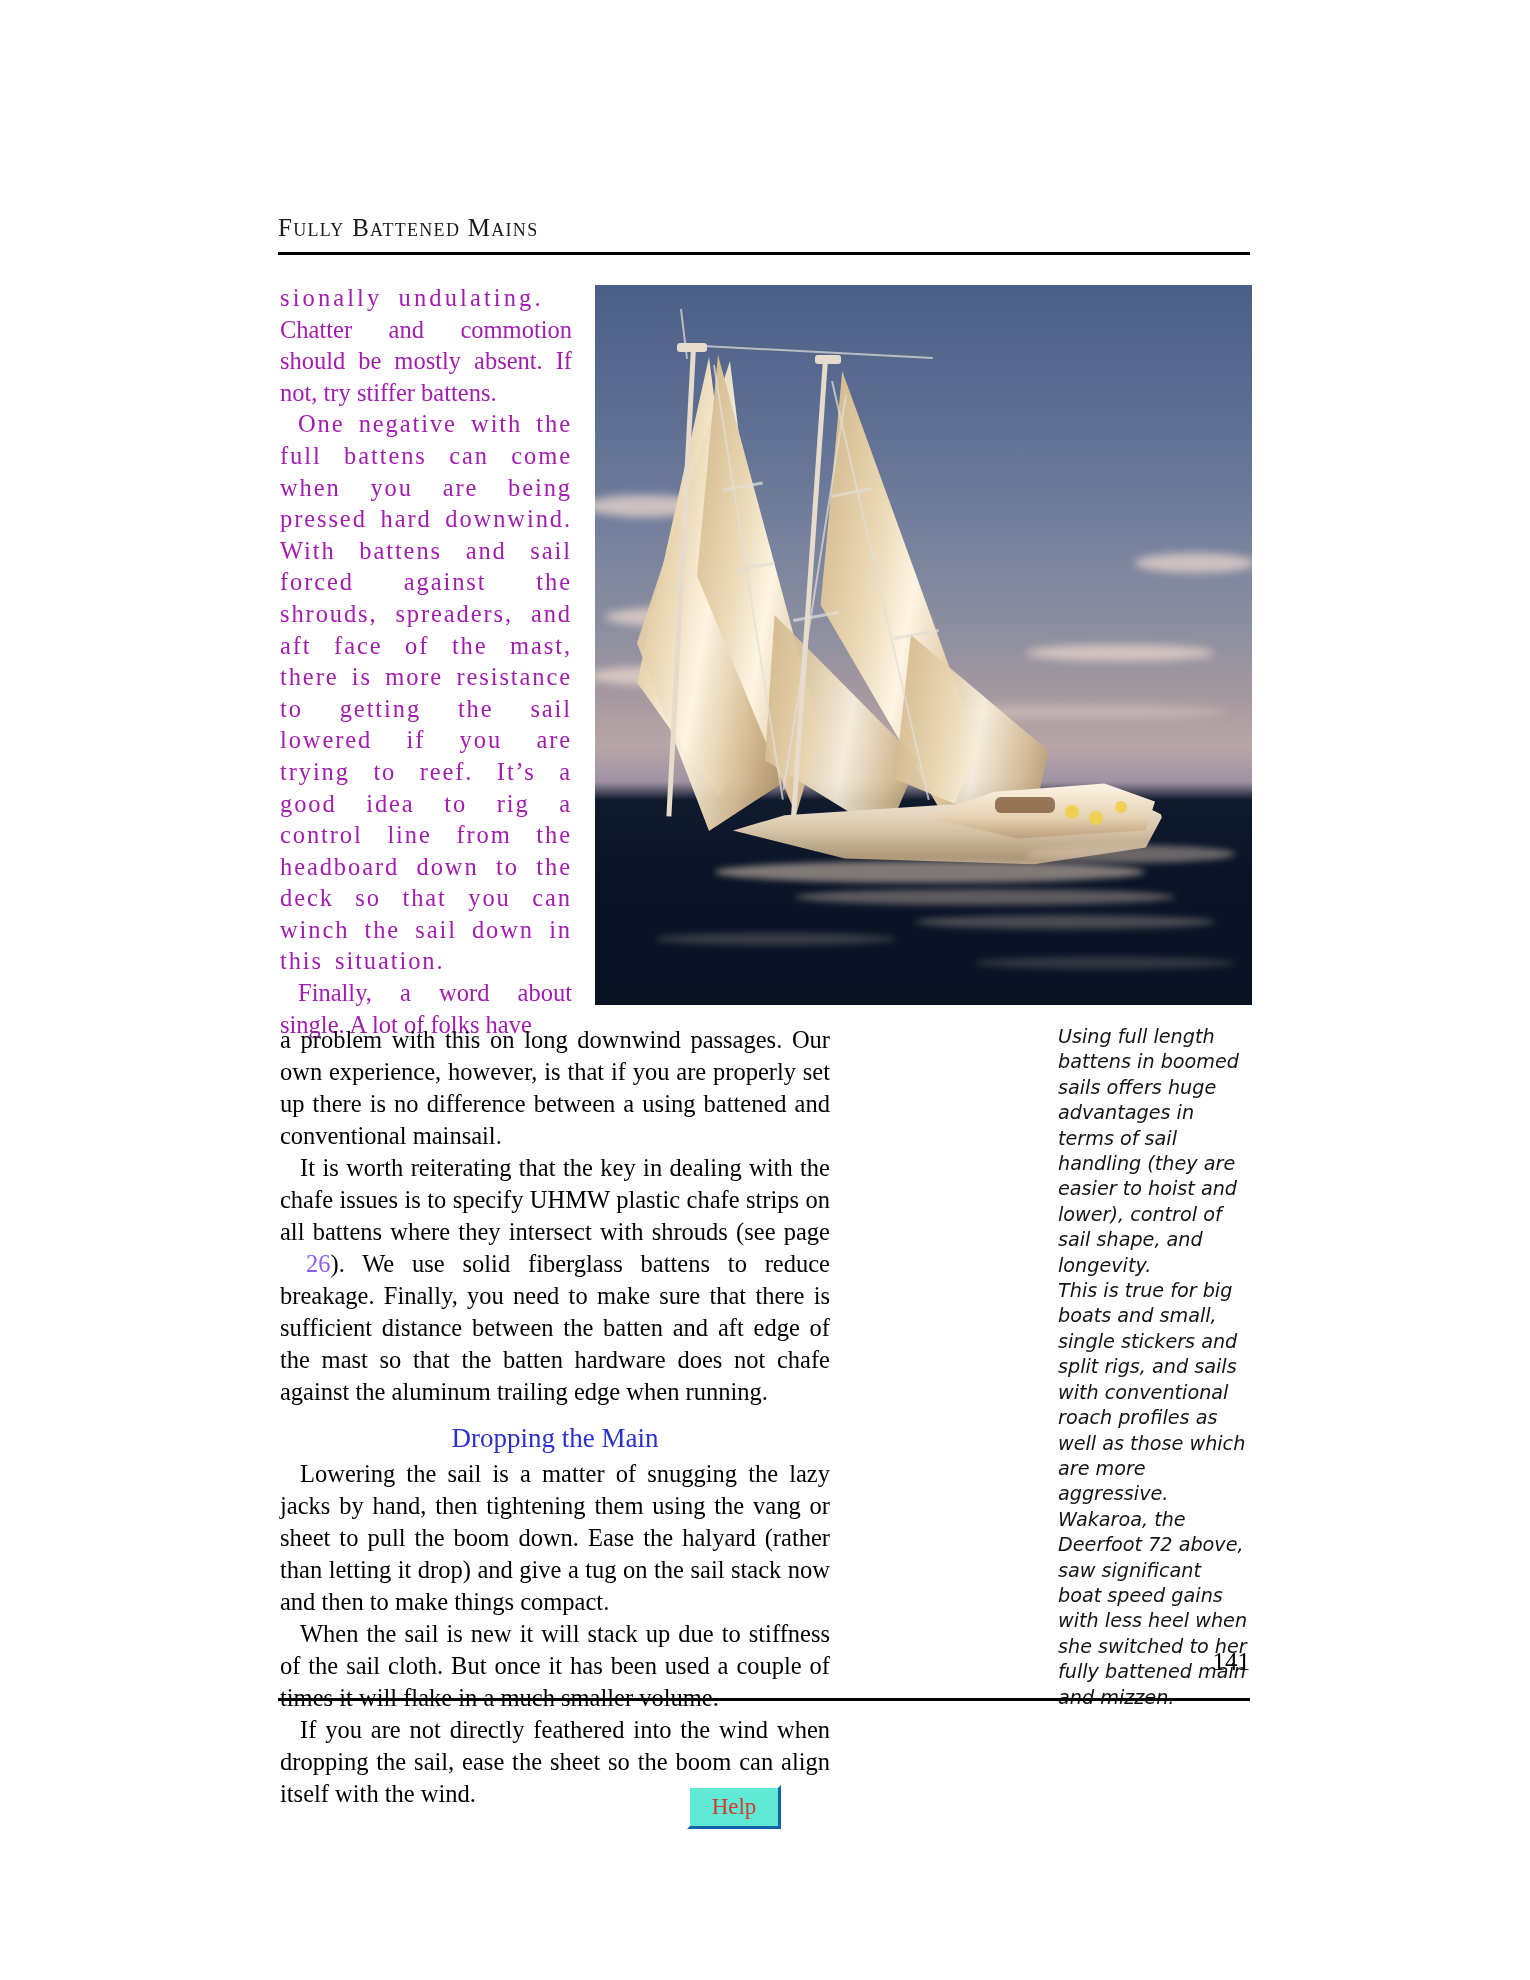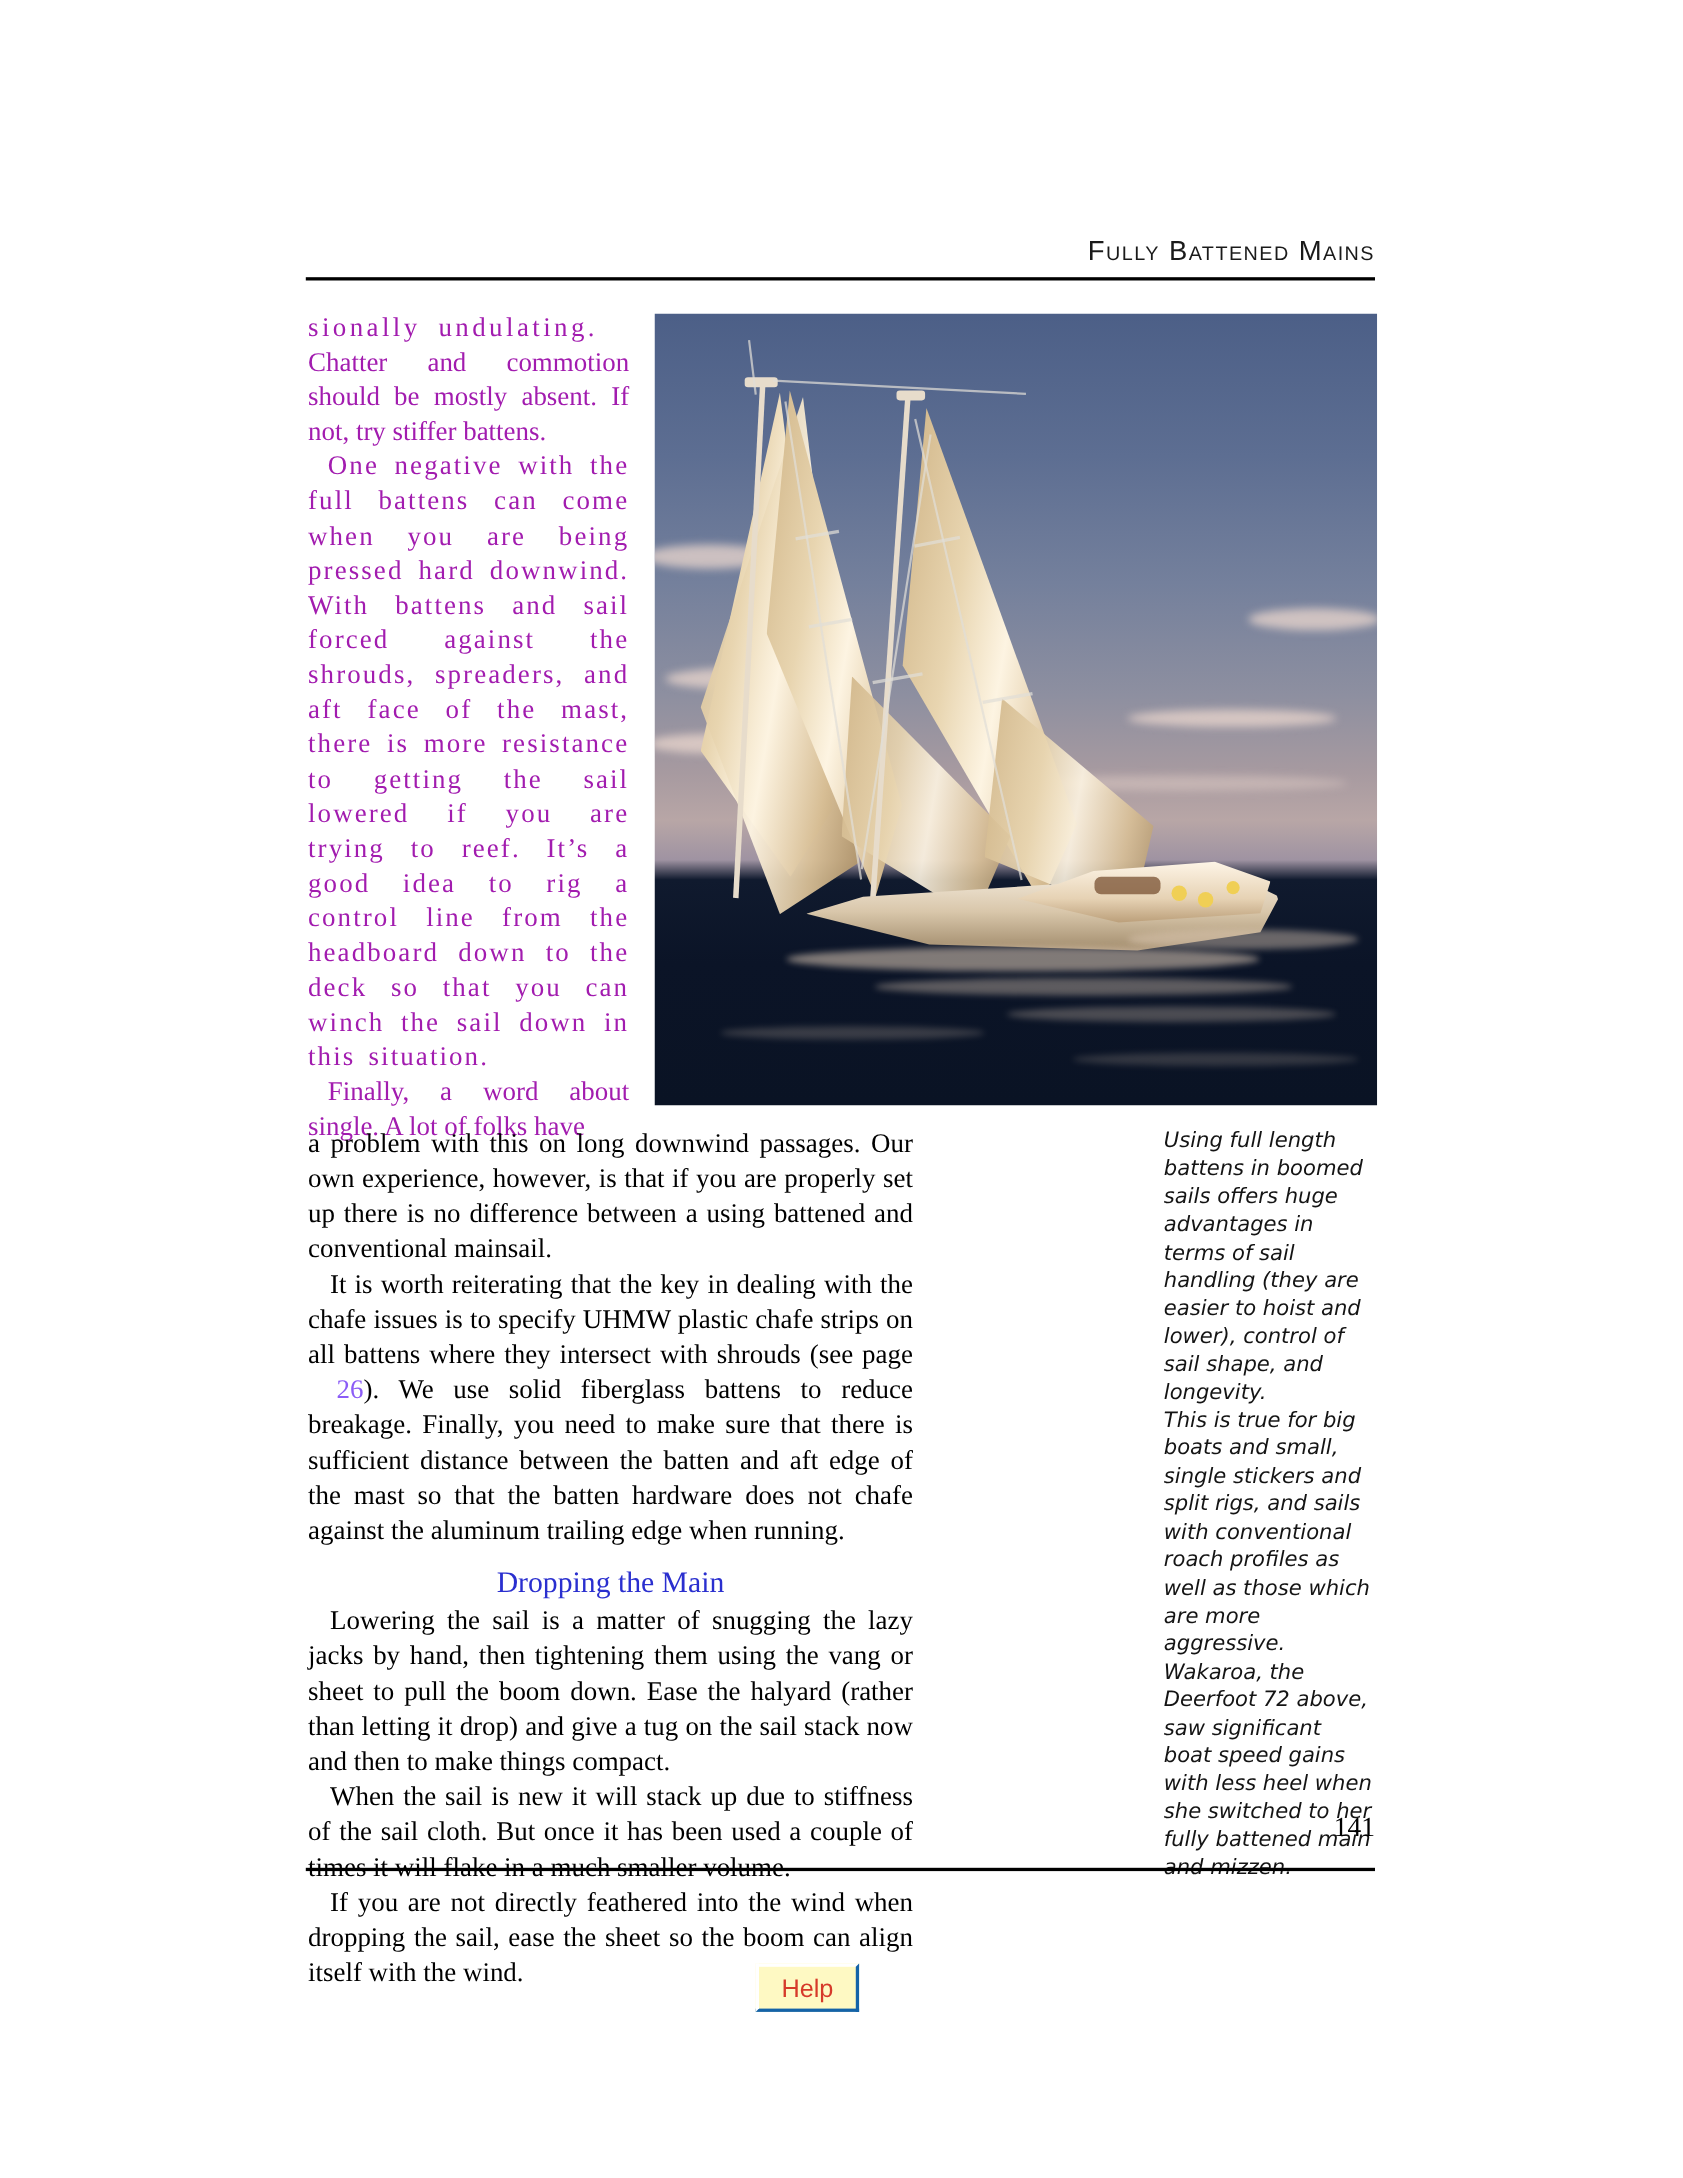--- a/index.html
+++ b/index.html
@@ -23,22 +23,21 @@
     height: 1980px;
     background: #ffffff;
   }
 
   
   .running-head {
     position: absolute;
     left: 278px;
     top: 214px;
     width: 972px;
-    text-align: right;
-    font-family: Liberation Sans, sans-serif;
+    font-family: Liberation Serif, serif;
     font-size: 25px;
     letter-spacing: 1.3px;
     color: #1a1a1a;
     font-variant: small-caps;
     white-space: nowrap;
   }
   .rule-top {
     position: absolute;
     left: 278px;
     top: 252px;
@@ -177,27 +176,27 @@
     color: #000;
   }
 
   
   .help-btn {
     position: absolute;
     left: 687px;
     top: 1785px;
     width: 94px;
     height: 44px;
-    background: #fef9c3;
+    background: #5eead4;
     border-top: 3px solid #ffffff;
     border-left: 3px solid #ffffff;
     border-right: 3px solid #1463a8;
     border-bottom: 3px solid #1463a8;
     color: #d63a2a;
-    font-family: Liberation Sans, sans-serif;
+    font-family: Liberation Serif, serif;
     font-size: 23px;
     display: flex;
     align-items: center;
     justify-content: center;
     cursor: pointer;
     box-sizing: border-box;
   }
 </style>
 </head>
 <body>

